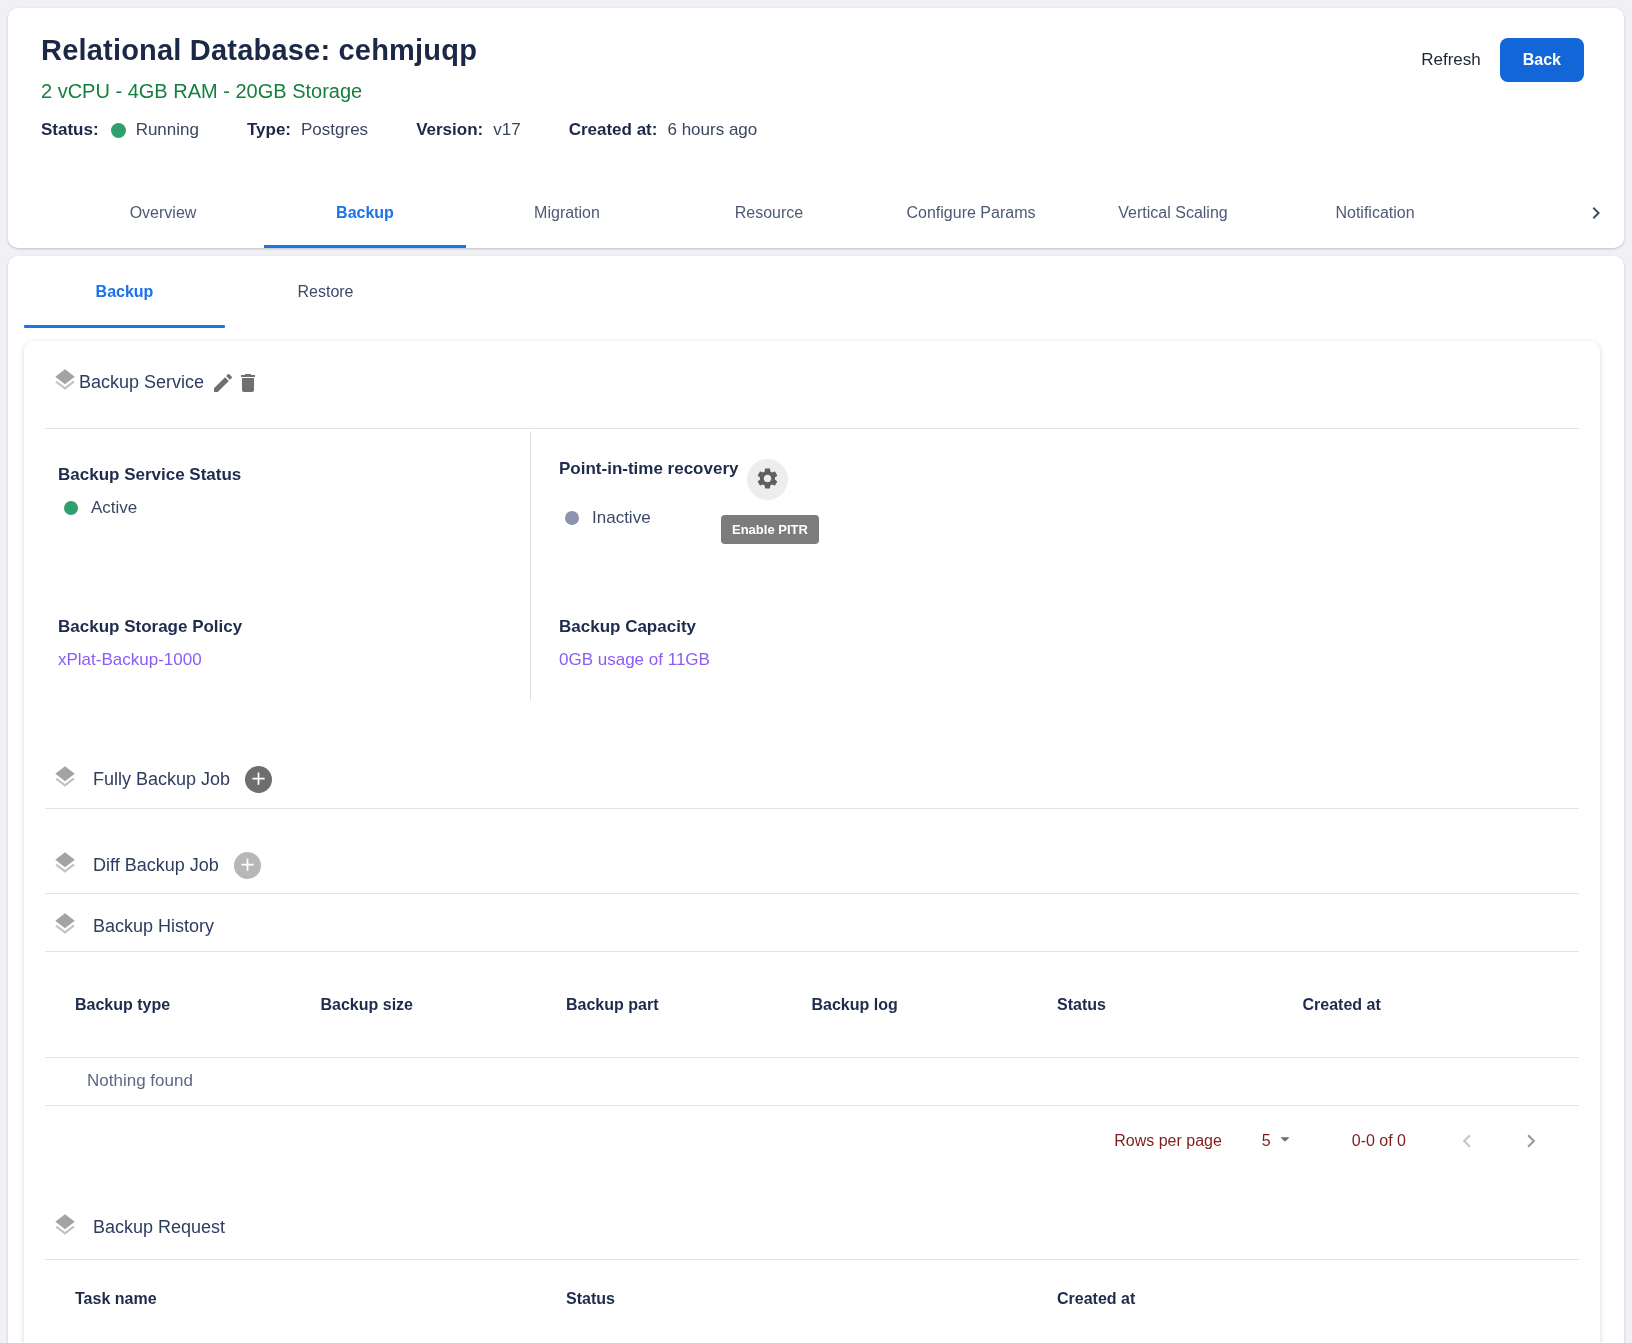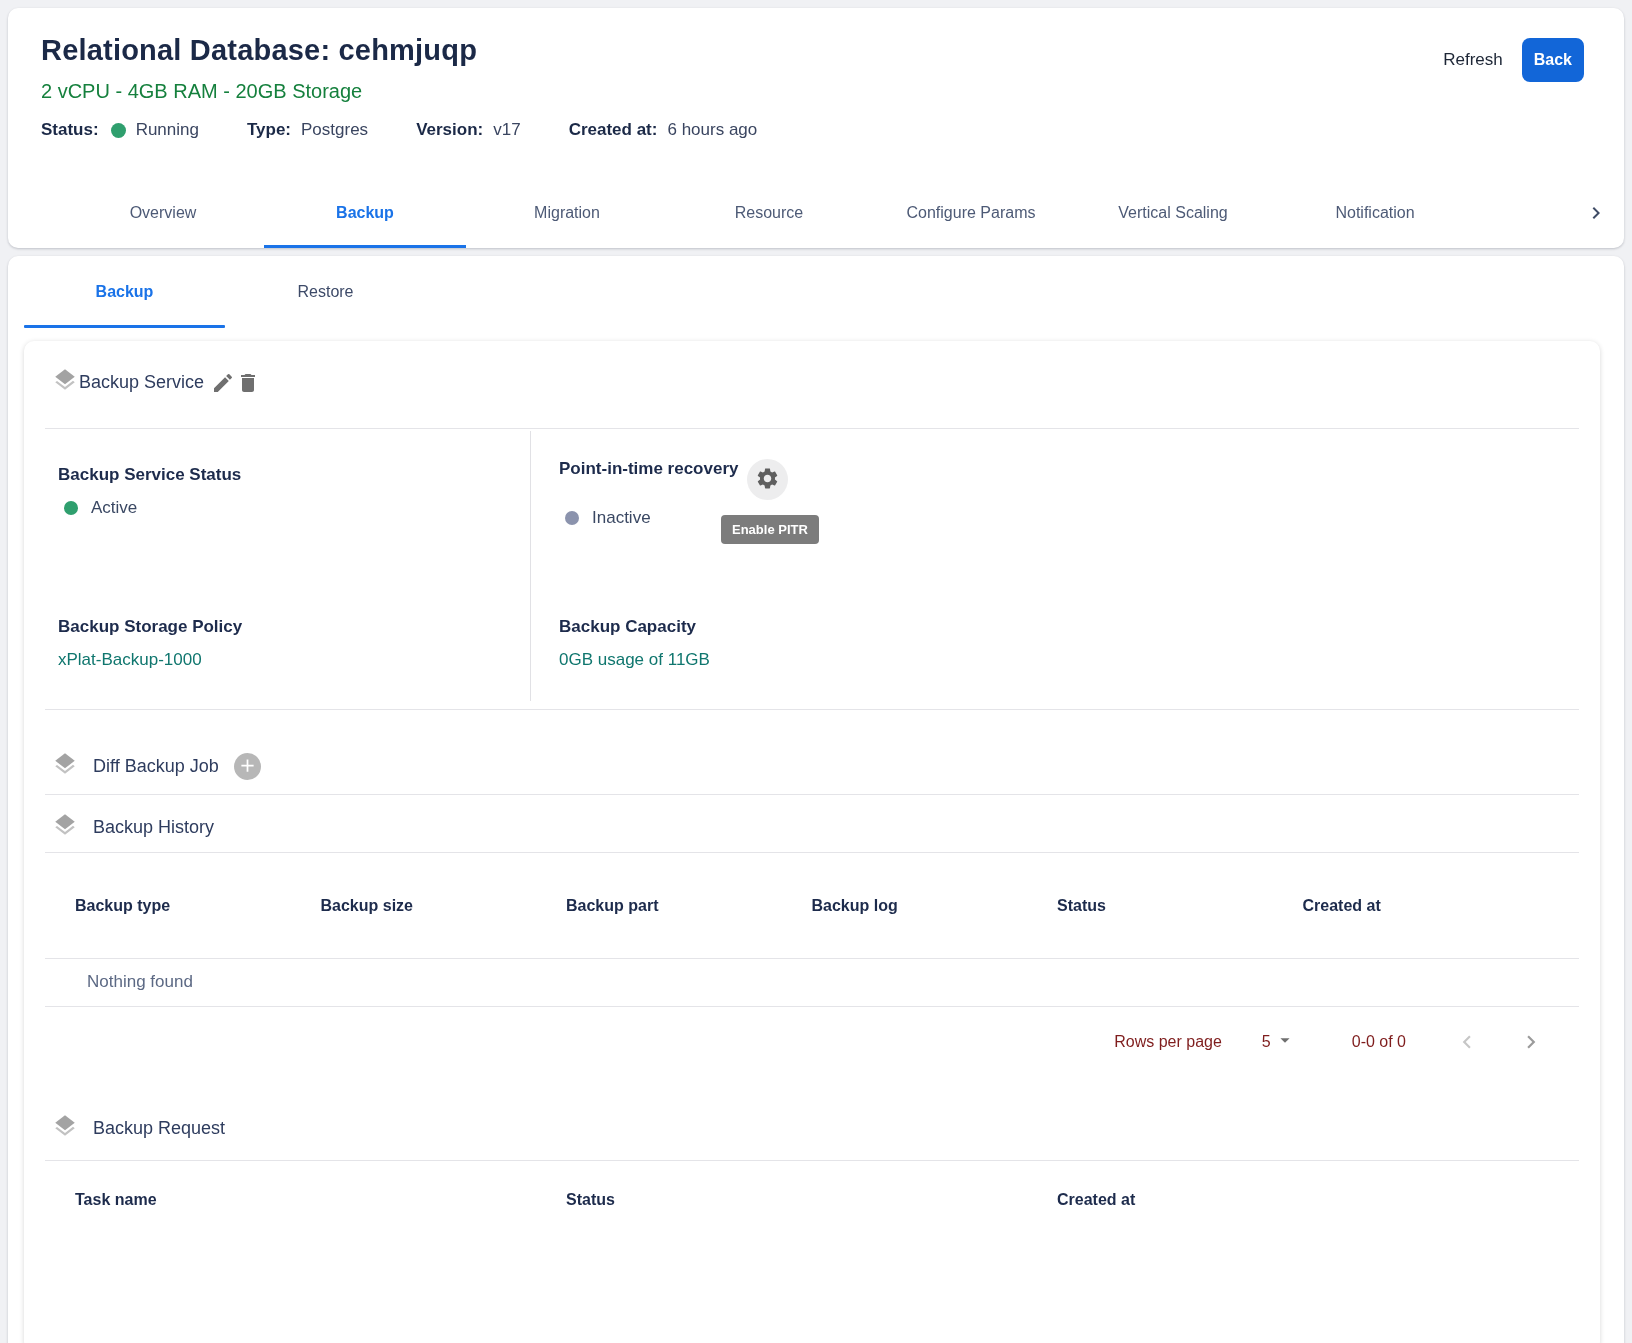--- a/index.html
+++ b/index.html
@@ -22,21 +22,21 @@
   .meta-label { font-weight:bold; color:#1b2947; }
   .meta-value { color:#3a4560; margin-left:10px; }
   .dot { display:inline-block; border-radius:50%; }
   .dot.big { width:15px; height:15px; }
   .dot.green { background:#2f9f6e; }
   .dot.gray { background:#8b93ad; }
   .dot.big { margin-left:12px; }
 
   .header-actions { position:absolute; top:30px; right:40px; display:flex; align-items:center; gap:19px;justify-content:flex-end; }
   .text-btn { background:none; border:none; font-family:inherit; font-size:17px; color:#1d2636; cursor:pointer; }
-  .primary-btn { background:#1266d8; color:#fff; border:none; font-family:inherit; font-weight:bold; font-size:16px; padding:13px 12px; border-radius:8px; cursor:pointer; }
+  .primary-btn { background:#1266d8; color:#fff; border:none; font-family:inherit; font-weight:bold; font-size:16px; padding:13px 23px; border-radius:8px; cursor:pointer; }
 
   .tabbar { margin-top:auto; display:flex; height:70px; padding-left:54px; position:relative; }
   .tab { width:202px; display:flex; align-items:center; justify-content:center; font-size:16px; color:#4d5a76; cursor:pointer; position:relative; }
   .tab.active { color:#1a73e8; font-weight:bold; }
   .tab.active::after { content:''; position:absolute; left:0; right:0; bottom:0; height:3px; background:#1a73e8; }
   .tab-scroll { position:absolute; right:16px; top:50%; transform:translateY(-50%); background:none; border:none; cursor:pointer; line-height:0; }
 
   
   .content-card { margin:0 8px; border-radius:10px 10px 0 0; height:1090px; }
   .subtabs { display:flex; padding-left:16px; height:72px; }
@@ -55,21 +55,21 @@
 
   
   .service-grid { display:grid; grid-template-columns:506px 1fr; grid-template-rows:162px 118px; position:relative; }
   .service-grid::before { content:''; position:absolute; left:506px; top:2px; bottom:8px; width:1px; background:#e1e1e5; }
   .svc-cell { padding-left:34px; }
   .svc-cell.right { padding-left:29px; }
   .svc-cell.r1.left { padding-top:36px; }
   .svc-cell.r1.right { padding-top:30px; position:relative; }
   .svc-cell.r2 { padding-top:26px; }
   .field-label { font-size:17px; font-weight:bold; color:#1d2b4c; }
-  .field-value { margin-top:13px; font-size:17px; color:#0f766e; }
+  .field-value { margin-top:13px; font-size:17px; color:#8b5cf6; }
   .dot-row { display:flex; align-items:center; gap:13px; margin-top:13px; margin-left:6px; font-size:17px; color:#3a4863; }
   .dot-row .dot { width:14px; height:14px; }
   .pitr-label-row { display:flex; align-items:flex-start; gap:8px; }
   .gear-btn { width:41px; height:41px; border-radius:50%; background:#ededee; border:none; cursor:pointer; display:flex; align-items:center; justify-content:center; }
   .svc-cell.r1.right .dot-row { margin-top:8px; }
   .tooltip { position:absolute; left:191px; top:86px; background:#7c7c7c; color:#fff; font-size:13px; font-weight:bold; padding:7px 11px; border-radius:4px; white-space:nowrap; }
 
   
   .job-row { display:flex; align-items:center; gap:15px; padding-left:28px; color:#2e3c5e; font-size:18px; }
   .job-row.fully { padding-top:55px; padding-bottom:13px; }
@@ -204,20 +204,36 @@
       <div class="svc-cell r2 left">
         <div class="field-label">Backup Storage Policy</div>
         <div class="field-value">xPlat-Backup-1000</div>
       </div>
       <div class="svc-cell r2 right">
         <div class="field-label">Backup Capacity</div>
         <div class="field-value">0GB usage of 11GB</div>
       </div>
     </div>
 
+    <div class="job-row fully">
+      <span>
+        <svg width="26" height="26" viewBox="0 0 24 24">
+            <path fill="#a3a3a3" d="M12 16L3 9l9-7 9 7-9 7z"></path>
+            <path fill="#c2c2c2" d="M12 18.54l-7.37-5.73L3 14.07l9 7 9-7-1.63-1.27L12 18.54z"></path>
+          </svg>
+      </span>
+      <span>Fully Backup Job</span>
+      <button class="plus-btn dark">
+        <span>
+          <svg width="21" height="21" viewBox="0 0 24 24" fill="#fff">
+              <path d="M19 13h-6v6h-2v-6H5v-2h6V5h2v6h6v2z"></path>
+            </svg>
+        </span>
+      </button>
+    </div>
     <div class="divider"></div>
 
     <div class="job-row diff">
       <span>
         <svg width="26" height="26" viewBox="0 0 24 24">
             <path fill="#a3a3a3" d="M12 16L3 9l9-7 9 7-9 7z"></path>
             <path fill="#c2c2c2" d="M12 18.54l-7.37-5.73L3 14.07l9 7 9-7-1.63-1.27L12 18.54z"></path>
           </svg>
       </span>
       <span>Diff Backup Job</span>

